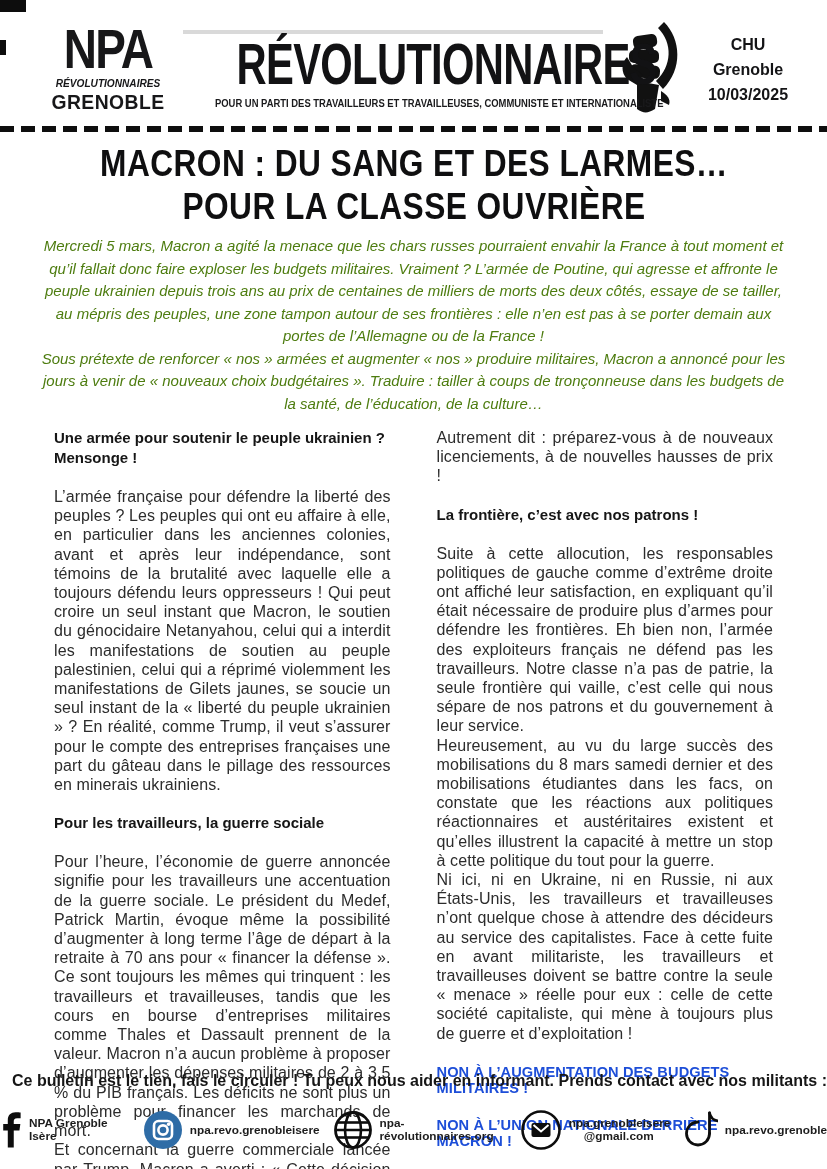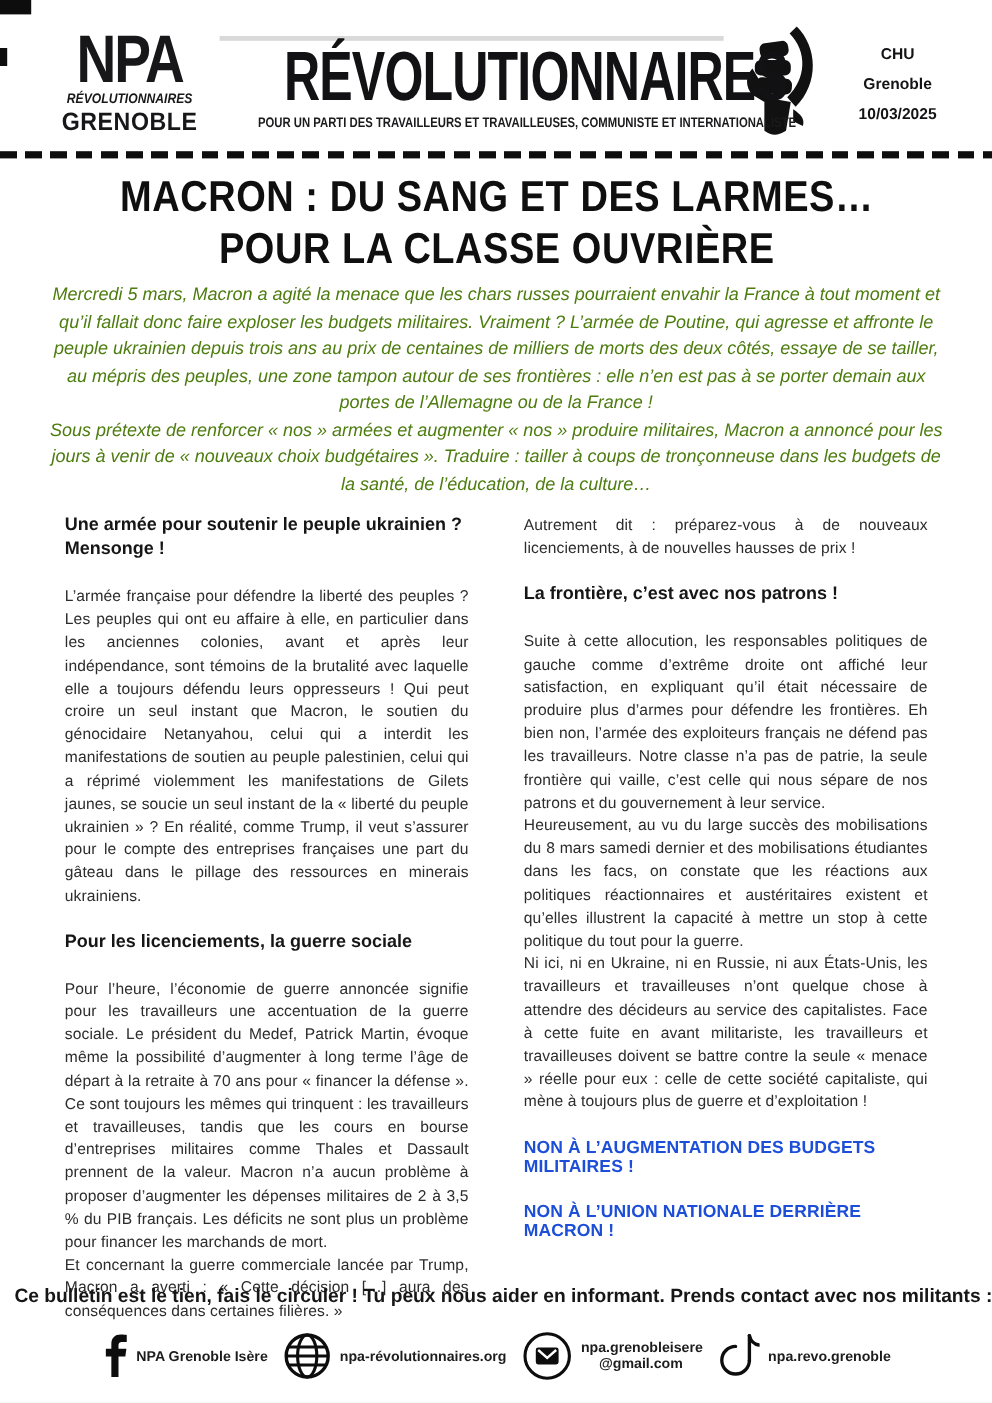--- a/index.html
+++ b/index.html
@@ -25,42 +25,42 @@
 
   .masthead { flex:1 1 auto; text-align:center; padding:0 4px; min-width:0; }
   .masthead-rule { width:420px; height:4px; background:#d9d9d9; margin:0 auto 2px auto; }
   .masthead-title { font-size:58px; font-weight:800; line-height:56px; white-space:nowrap;
     letter-spacing:-1px; transform:scaleX(0.72); transform-origin:center; color:#121214; }
   .masthead-tagline { font-size:11.5px; font-weight:700; white-space:nowrap; color:#1a1a1c;
     transform:scaleX(0.82); transform-origin:center; margin-top:5px; }
 
   .fist-wrap { flex:0 0 auto; width:70px; height:100px; margin:0 2px; }
   .edition { flex:0 0 auto; width:122px; text-align:center; font-weight:800;
-    font-size:13px; line-height:25px; color:#141416; }
+    font-size:16px; line-height:25px; color:#141416; }
 
   
   .dashed-rule { height:6px; margin:4px 0 0 0;
     background:repeating-linear-gradient(90deg,#0e0e0e 0 14px,transparent 14px 21px); }
 
   
   .article-title {
     width:790px; margin:10px auto 0 auto; text-align:center;
     font-size:36px; line-height:43px; font-weight:800; letter-spacing:0.5px;
     color:#0f0f10; transform:scaleX(0.88); transform-origin:center;
   }
 
   
   .intro { width:745px; margin:7px auto 0 auto; text-align:center;
     font-style:italic; color:#4d7c0f; font-size:15px; line-height:22.5px; }
   .intro p + p { margin-top:0px; }
 
   
   .columns { display:flex; gap:46px; padding:0 54px; margin-top:13px; color:#2c2c2c; }
   .col { flex:1 1 0; }
-  .body-p { font-size:13px; line-height:19.2px; text-align:justify; letter-spacing:0.1px; }
+  .body-p { font-size:16px; line-height:19.2px; text-align:justify; letter-spacing:0.1px; }
   .col-heading { font-size:15px; line-height:20px; font-weight:700; color:#161616;
     text-align:left; margin-bottom:19px; }
   .col-heading.mid { margin-top:19px; }
   .gap-after { margin-bottom:19px; }
   .slogan { font-size:14.6px; font-weight:800; color:#1d4ed8; margin-top:21px;
     letter-spacing:0.1px; }
 
   
   .footer { position:absolute; left:0; top:1072px; width:100%; }
   .footer-note { text-align:right; font-size:16px; font-weight:700; color:#161616; }
@@ -122,21 +122,21 @@
   <div class="intro">
     <p>Mercredi 5 mars, Macron a agité la menace que les chars russes pourraient envahir la France à tout moment et qu’il fallait donc faire exploser les budgets militaires. Vraiment ? L’armée de Poutine, qui agresse et affronte le peuple ukrainien depuis trois ans au prix de centaines de milliers de morts des deux côtés, essaye de se tailler, au mépris des peuples, une zone tampon autour de ses frontières : elle n’en est pas à se porter demain aux portes de l’Allemagne ou de la France !</p>
     <p>Sous prétexte de renforcer « nos » armées et augmenter « nos » produire militaires, Macron a annoncé pour les jours à venir de « nouveaux choix budgétaires ». Traduire : tailler à coups de tronçonneuse dans les budgets de la santé, de l’éducation, de la culture…</p>
   </div>
 
   <div class="columns">
 
     <div class="col">
       <h3 class="col-heading">Une armée pour soutenir le peuple ukrainien ? Mensonge !</h3>
       <p class="body-p">L’armée française pour défendre la liberté des peuples ? Les peuples qui ont eu affaire à elle, en particulier dans les anciennes colonies, avant et après leur indépendance, sont témoins de la brutalité avec laquelle elle a toujours défendu leurs oppresseurs ! Qui peut croire un seul instant que Macron, le soutien du génocidaire Netanyahou, celui qui a interdit les manifestations de soutien au peuple palestinien, celui qui a réprimé violemment les manifestations de Gilets jaunes, se soucie un seul instant de la « liberté du peuple ukrainien » ? En réalité, comme Trump, il veut s’assurer pour le compte des entreprises françaises une part du gâteau dans le pillage des ressources en minerais ukrainiens.</p>
-      <h3 class="col-heading mid">Pour les licenciements, la guerre sociale</h3>
+      <h3 class="col-heading mid">Pour les travailleurs, la guerre sociale</h3>
       <p class="body-p">Pour l’heure, l’économie de guerre annoncée signifie pour les travailleurs une accentuation de la guerre sociale. Le président du Medef, Patrick Martin, évoque même la possibilité d’augmenter à long terme l’âge de départ à la retraite à 70 ans pour « financer la défense ». Ce sont toujours les mêmes qui trinquent : les travailleurs et travailleuses, tandis que les cours en bourse d’entreprises militaires comme Thales et Dassault prennent de la valeur. Macron n’a aucun problème à proposer d’augmenter les dépenses militaires de 2 à 3,5 % du PIB français. Les déficits ne sont plus un problème pour financer les marchands de mort.</p>
       <p class="body-p">Et concernant la guerre commerciale lancée par Trump, Macron a averti : « Cette décision […] aura des conséquences dans certaines filières. »</p>
     </div>
 
     <div class="col">
       <p class="body-p gap-after">Autrement dit : préparez-vous à de nouveaux licenciements, à de nouvelles hausses de prix !</p>
       <h3 class="col-heading">La frontière, c’est avec nos patrons !</h3>
       <p class="body-p">Suite à cette allocution, les responsables politiques de gauche comme d’extrême droite ont affiché leur satisfaction, en expliquant qu’il était nécessaire de produire plus d’armes pour défendre les frontières. Eh bien non, l’armée des exploiteurs français ne défend pas les travailleurs. Notre classe n’a pas de patrie, la seule frontière qui vaille, c’est celle qui nous sépare de nos patrons et du gouvernement à leur service.</p>
       <p class="body-p">Heureusement, au vu du large succès des mobilisations du 8 mars samedi dernier et des mobilisations étudiantes dans les facs, on constate que les réactions aux politiques réactionnaires et austéritaires existent et qu’elles illustrent la capacité à mettre un stop à cette politique du tout pour la guerre.</p>
       <p class="body-p">Ni ici, ni en Ukraine, ni en Russie, ni aux États-Unis, les travailleurs et travailleuses n’ont quelque chose à attendre des décideurs au service des capitalistes. Face à cette fuite en avant militariste, les travailleurs et travailleuses doivent se battre contre la seule « menace » réelle pour eux : celle de cette société capitaliste, qui mène à toujours plus de guerre et d’exploitation !</p>
@@ -152,20 +152,31 @@
 
       <div class="social-item">
         <span class="icon-box">
           <svg width="22" height="38" viewBox="0 0 24 40" xmlns="http://www.w3.org/2000/svg">
             <path d="M8.5 39 V20.5 H3.5 v-7 h5 V9 C8.5 3.5 12 0.5 17 0.5 c2.4 0 4.5 0.2 5.5 0.3 v6.4 h-3.8 c-3 0-3.7 1.4-3.7 3.5 v2.8 h7.2 l-1 7 h-6.2 V39 Z" fill="#0d0d0d"></path>
           </svg>
         </span>
         <span class="social-label">NPA Grenoble Isère</span>
       </div>
 
+      <div class="social-item">
+        <span class="icon-box">
+          <svg width="40" height="40" viewBox="0 0 40 40" xmlns="http://www.w3.org/2000/svg">
+            <circle cx="20" cy="20" r="19" fill="#2e6ca6"></circle>
+            <rect x="11" y="11" width="18" height="18" rx="4.5" fill="none" stroke="#ffffff" stroke-width="2.6"></rect>
+            <circle cx="20" cy="20" r="4.6" fill="none" stroke="#ffffff" stroke-width="2.6"></circle>
+            <circle cx="25.6" cy="14.2" r="1.8" fill="#ffffff"></circle>
+          </svg>
+        </span>
+        <span class="social-label">npa.revo.grenobleisere</span>
+      </div>
 
       <div class="social-item">
         <span class="icon-box">
           <svg width="40" height="40" viewBox="0 0 40 40" xmlns="http://www.w3.org/2000/svg">
             <circle cx="20" cy="20" r="17.5" fill="none" stroke="#0d0d0d" stroke-width="2.8"></circle>
             <ellipse cx="20" cy="20" rx="8" ry="17.5" fill="none" stroke="#0d0d0d" stroke-width="2.6"></ellipse>
             <line x1="4.5" y1="12.5" x2="35.5" y2="12.5" stroke="#0d0d0d" stroke-width="2.6"></line>
             <line x1="2.5" y1="20" x2="37.5" y2="20" stroke="#0d0d0d" stroke-width="2.6"></line>
             <line x1="4.5" y1="27.5" x2="35.5" y2="27.5" stroke="#0d0d0d" stroke-width="2.6"></line>
           </svg>

